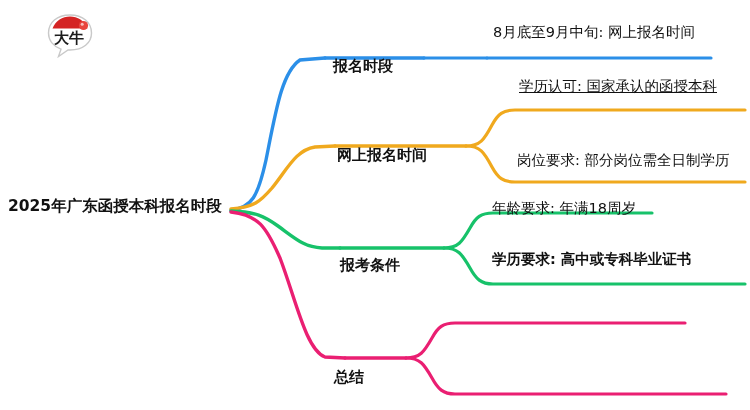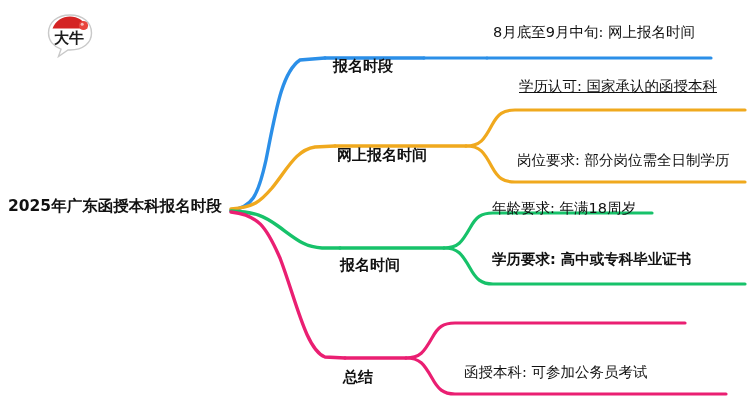--- a/index.html
+++ b/index.html
@@ -145,20 +145,19 @@
 
   <div class="node-label" id="root-label">2025年广东函授本科报名时段</div>
 
   <div class="node-label branch-label" style="left:333px; top:22px;">报名时段</div>
   <div class="node-label leaf-label" style="left:493px; top:25px;">8月底至9月中旬: 网上报名时间</div>
 
   <div class="node-label branch-label" style="left:337px; top:111px;">网上报名时间</div>
   <div class="node-label leaf-label" style="left:519px; top:79px;text-decoration:underline;">学历认可: 国家承认的函授本科</div>
   <div class="node-label leaf-label" style="left:517px; top:153px;">岗位要求: 部分岗位需全日制学历</div>
 
-  <div class="node-label branch-label" style="left:340px; top:221px;">报名时间</div>
+  <div class="node-label branch-label" style="left:340px; top:221px;">报考条件</div>
   <div class="node-label leaf-label" style="left:492px; top:189px;margin-top:12px;">年龄要求: 年满18周岁</div>
   <div class="node-label leaf-label" style="left:492px; top:252px;font-weight:bold;">学历要求: 高中或专科毕业证书</div>
 
-  <div class="node-label branch-label" style="left:343px; top:333px;">总结</div>
-  <div class="node-label leaf-label" style="left:464px; top:365px;">函授本科: 可参加公务员考试</div>
+  <div class="node-label branch-label" style="left:334px; top:333px;">总结</div>
 
 </div>
 
 </body></html>

